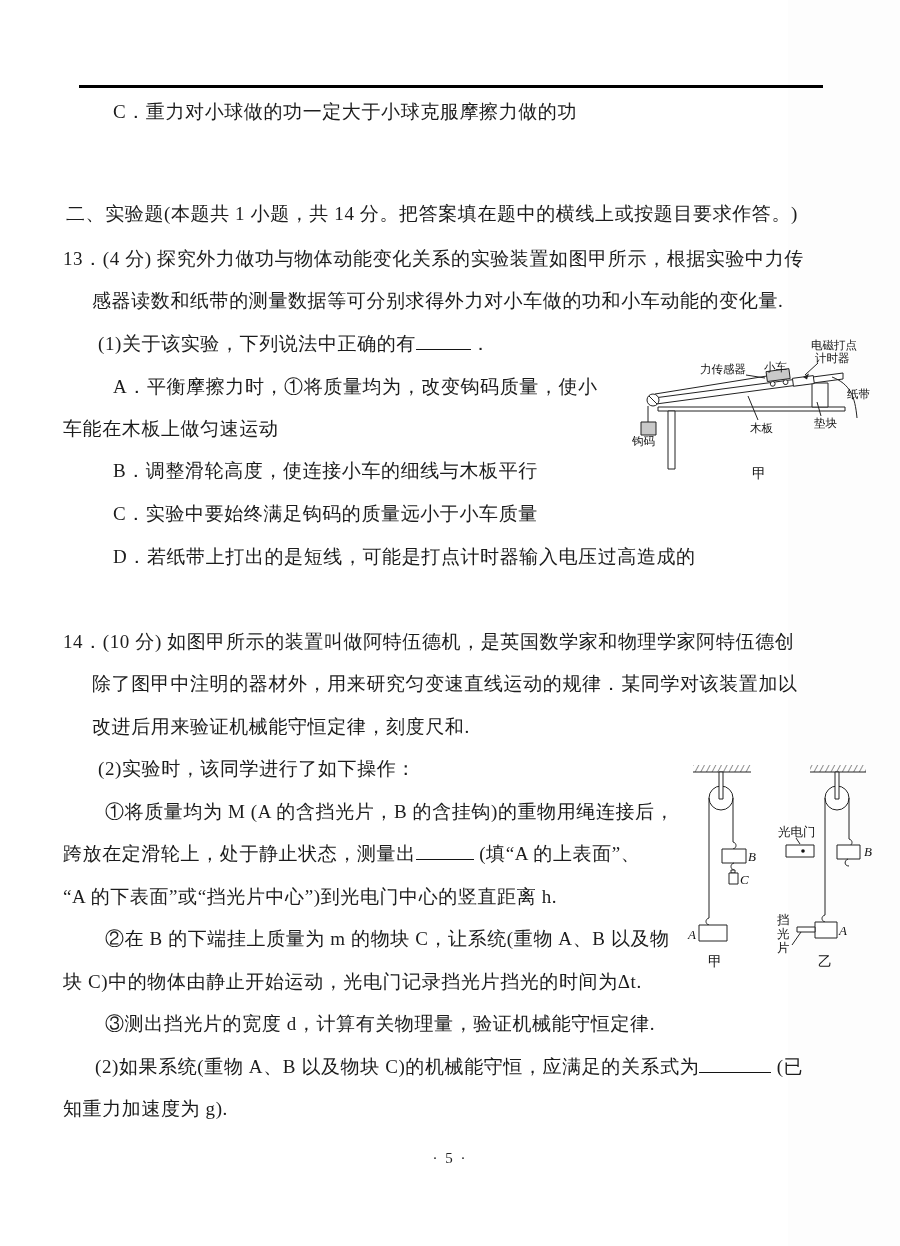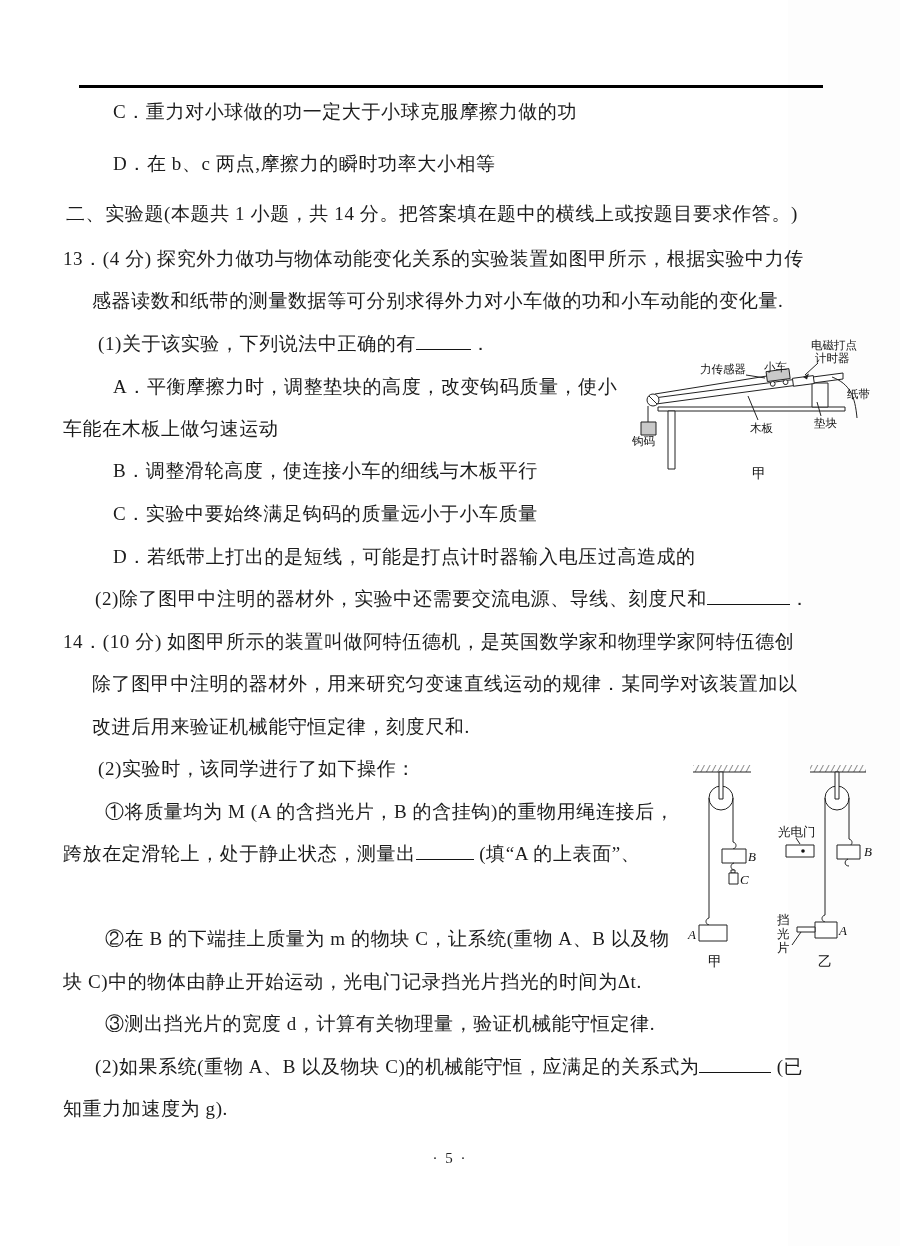--- a/index.html
+++ b/index.html
@@ -26,37 +26,33 @@
   .footer{position:absolute;left:0;top:1150px;width:900px;text-align:center;font-size:15px;letter-spacing:2px;color:#222;}
 </style>
 </head>
 <body>
 
 <div class="page">
 
   <div class="rule"></div>
 
   <div class="line" style="top:99px;left:113px">C．重力对小球做的功一定大于小球克服摩擦力做的功</div>
-  <div class="line" style="top:151px;left:113px">D．在 b、c 两点,摩擦力的瞬时功率大小相等</div>
 
   <div class="line" style="top:201px;left:66px">二、实验题(本题共 1 小题，共 14 分。把答案填在题中的横线上或按题目要求作答。)</div>
 
   <div class="line" style="top:246px;left:63px">13．(4 分) 探究外力做功与物体动能变化关系的实验装置如图甲所示，根据实验中力传</div>
   <div class="line" style="top:288px;left:92px">感器读数和纸带的测量数据等可分别求得外力对小车做的功和小车动能的变化量.</div>
   <div class="line" style="top:331px;left:98px">
     <span>(1)关于该实验，下列说法中正确的有</span><span class="blank b1"></span><span>．</span>
   </div>
-  <div class="line" style="top:374px;left:113px">A．平衡摩擦力时，调整垫块的高度，改变钩码质量，使小</div>
+  <div class="line" style="top:374px;left:113px">A．平衡摩擦力时，①将质量均为，改变钩码质量，使小</div>
   <div class="line" style="top:458px;left:113px">B．调整滑轮高度，使连接小车的细线与木板平行</div>
   <div class="line" style="top:416px;left:63px">车能在木板上做匀速运动</div>
   <div class="line" style="top:501px;left:113px">C．实验中要始终满足钩码的质量远小于小车质量</div>
   <div class="line" style="top:544px;left:113px">D．若纸带上打出的是短线，可能是打点计时器输入电压过高造成的</div>
-  <div class="line" style="top:586px;left:95px">
-    <span>(2)除了图甲中注明的器材外，实验中还需要交流电源、导线、刻度尺和</span><span class="blank b2"></span><span>．</span>
-  </div>
 
   <svg class="fig" style="left:628px;top:332px" width="265" height="150" viewBox="0 0 265 150">
 
     <rect class="filled-w" x="30" y="75" width="187" height="4"></rect>
     <rect class="filled-w" x="40" y="79" width="7" height="58"></rect>
 
     <rect class="filled-w" x="184" y="51" width="16" height="24"></rect>
 
     <polygon class="filled-w" points="26,66 215,41 215,47 28,72"></polygon>
 
@@ -98,20 +94,21 @@
   </svg>
 
   <div class="line" style="top:629px;left:63px">14．(10 分) 如图甲所示的装置叫做阿特伍德机，是英国数学家和物理学家阿特伍德创</div>
   <div class="line" style="top:671px;left:92px">除了图甲中注明的器材外，用来研究匀变速直线运动的规律．某同学对该装置加以</div>
   <div class="line" style="top:714px;left:92px">改进后用来验证机械能守恒定律，刻度尺和.</div>
   <div class="line" style="top:756px;left:98px">(2)实验时，该同学进行了如下操作：</div>
   <div class="line" style="top:799px;left:105px">①将质量均为 M (A 的含挡光片，B 的含挂钩)的重物用绳连接后，</div>
   <div class="line" style="top:841px;left:63px">
     <span>跨放在定滑轮上，处于静止状态，测量出</span><span class="blank b3"></span><span> (填“A 的上表面”、</span>
   </div>
+  <div class="line" style="top:884px;left:63px">“A 的下表面”或“挡光片中心”)到光电门中心的竖直距离 h.</div>
   <div class="line" style="top:926px;left:105px">②在 B 的下端挂上质量为 m 的物块 C，让系统(重物 A、B 以及物</div>
   <div class="line" style="top:969px;left:63px">块 C)中的物体由静止开始运动，光电门记录挡光片挡光的时间为Δt.</div>
   <div class="line" style="top:1011px;left:105px">③测出挡光片的宽度 d，计算有关物理量，验证机械能守恒定律.</div>
   <div class="line" style="top:1054px;left:95px">
     <span>(2)如果系统(重物 A、B 以及物块 C)的机械能守恒，应满足的关系式为</span><span class="blank b4"></span><span> (已</span>
   </div>
   <div class="line" style="top:1096px;left:63px">知重力加速度为 g).</div>
 
   <svg class="fig" style="left:668px;top:758px" width="225" height="215" viewBox="0 0 225 215">
     <defs>

